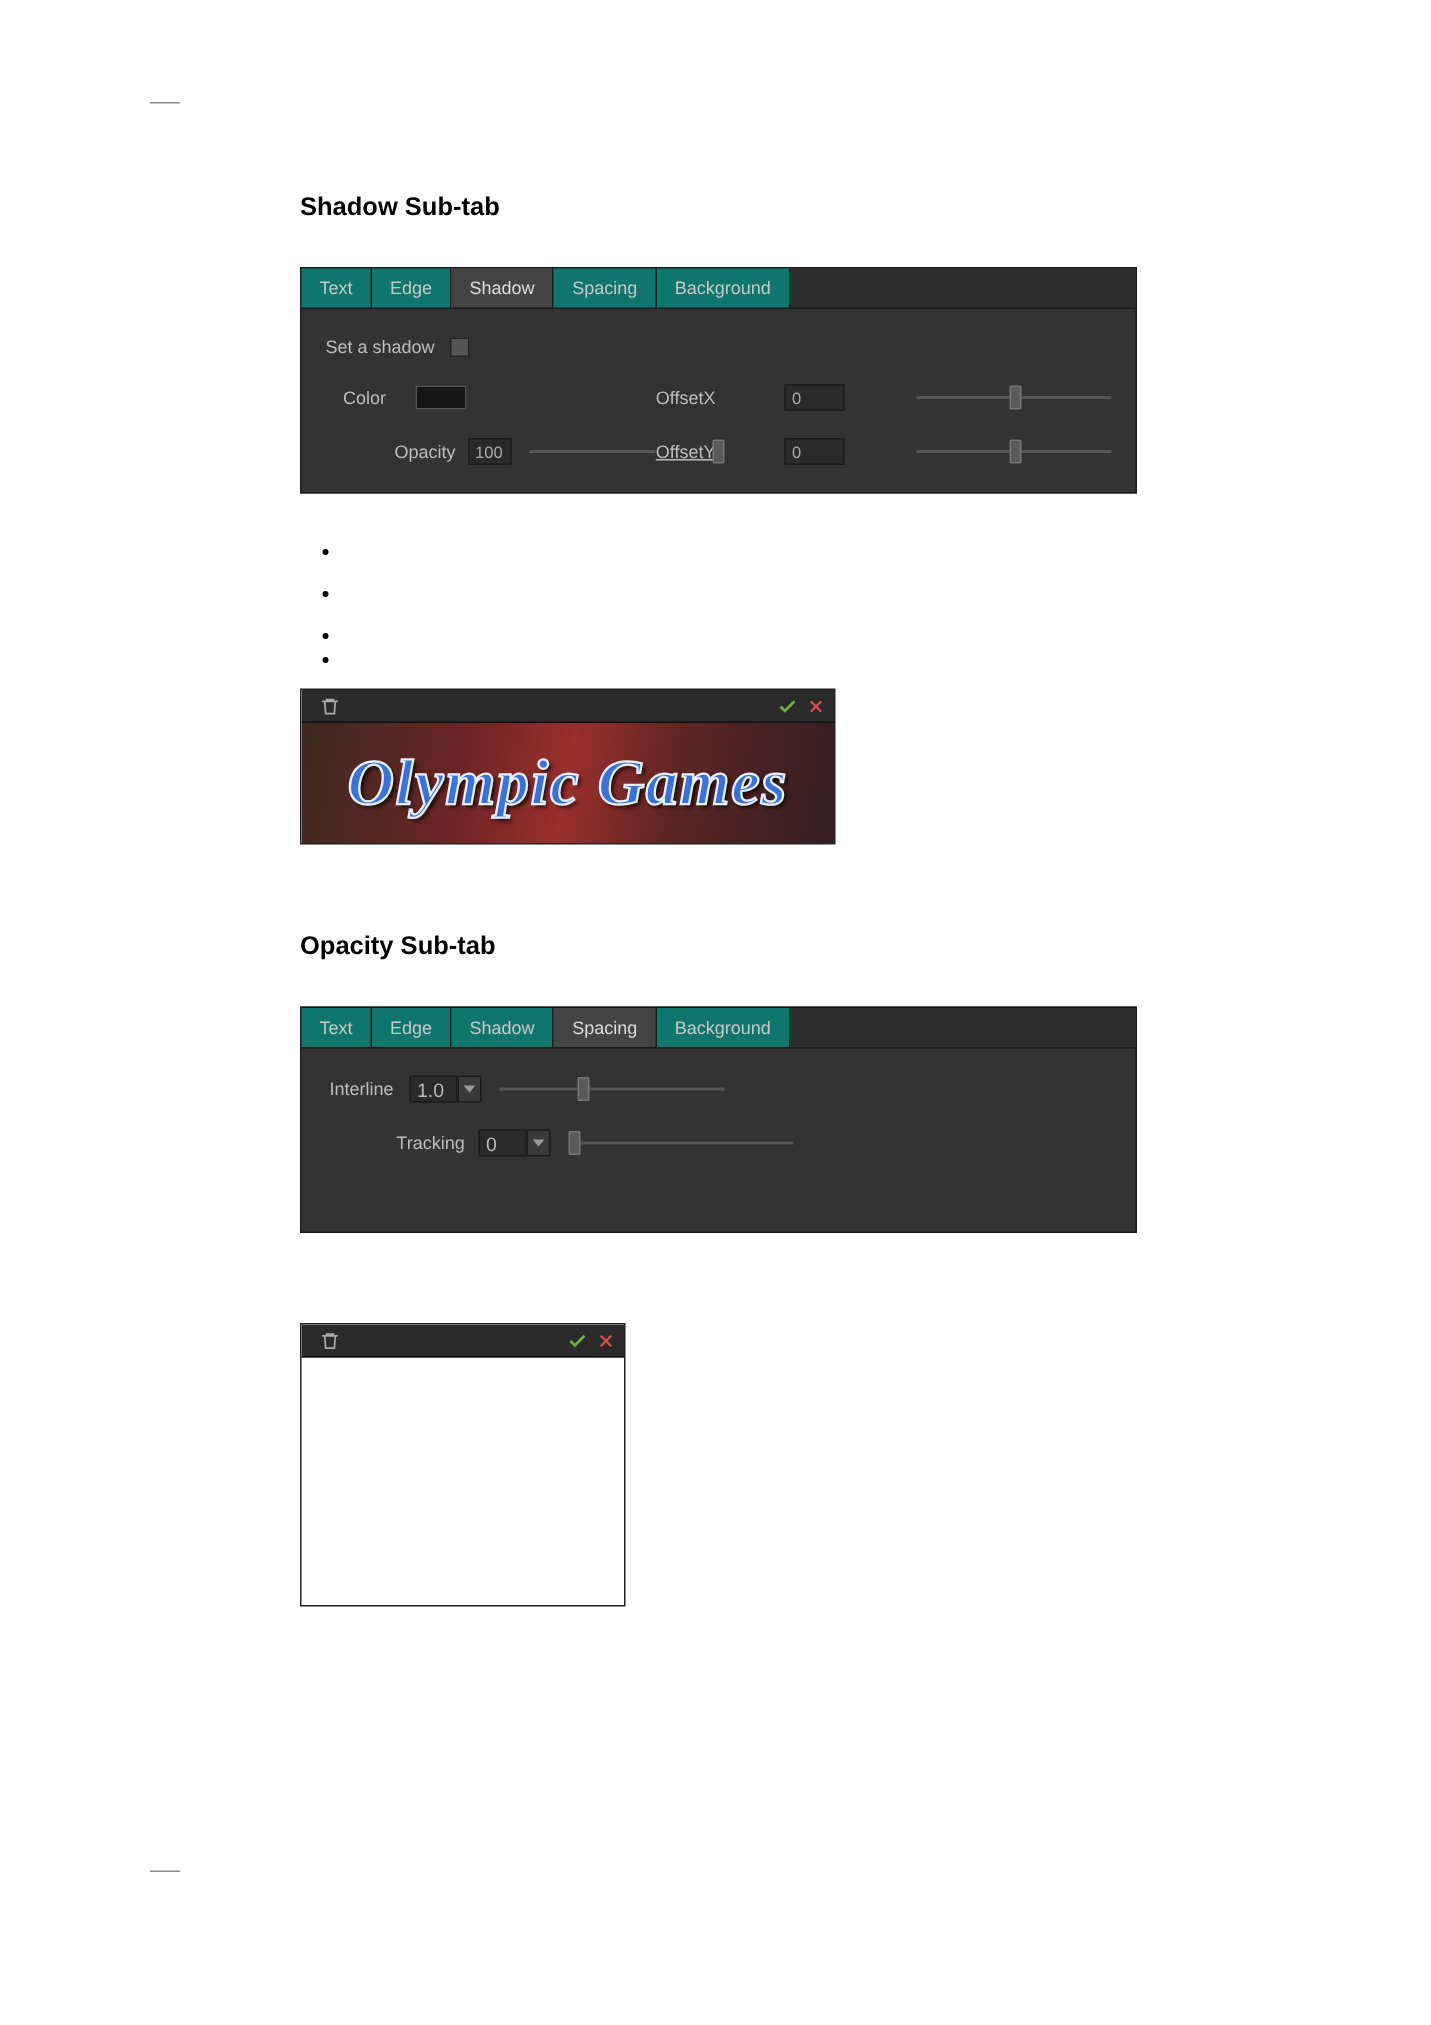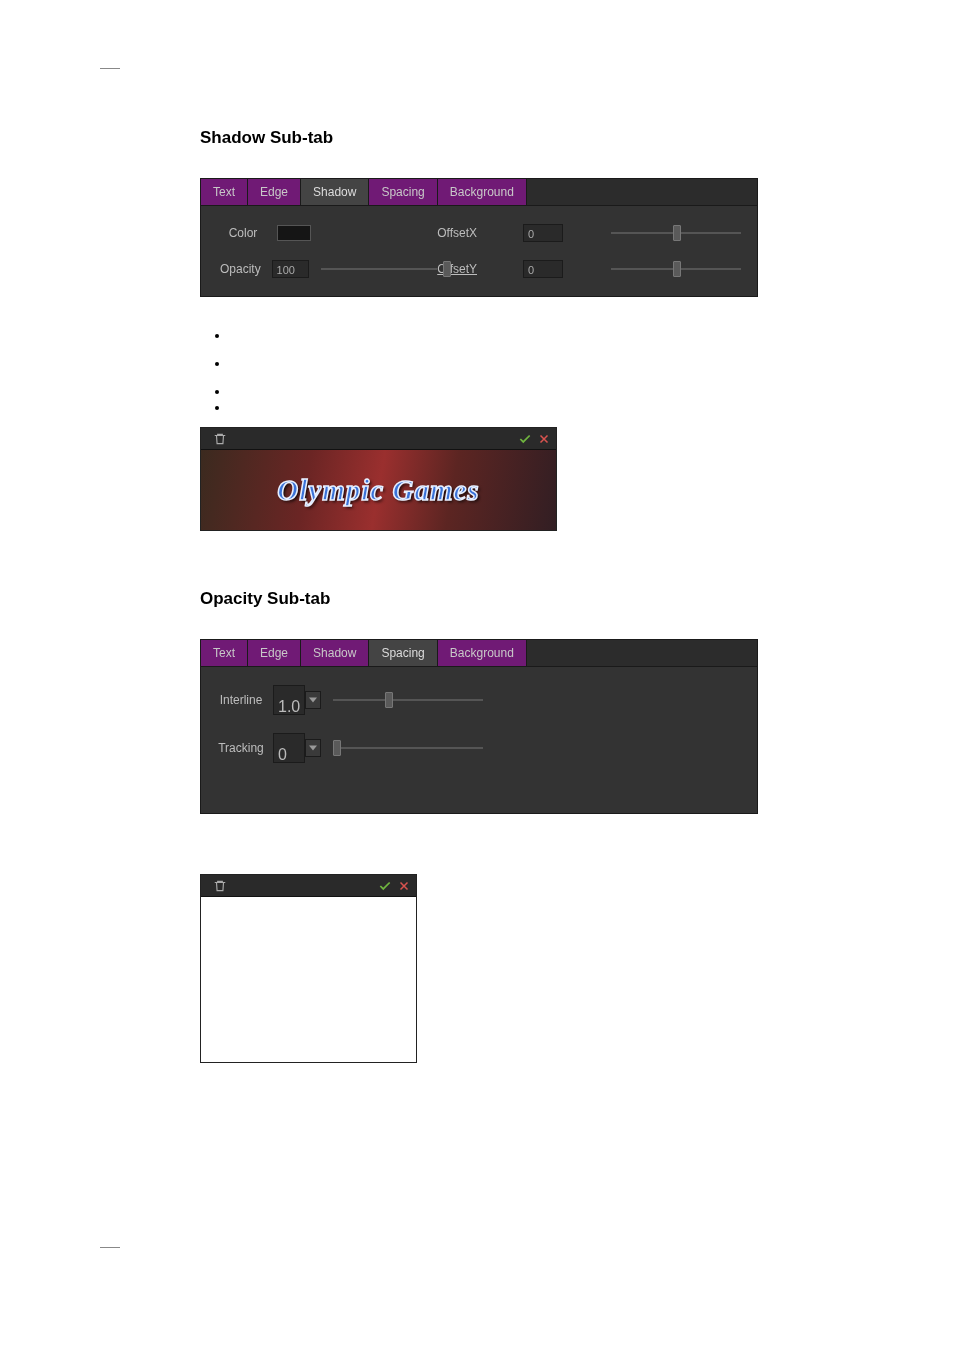--- a/index.html
+++ b/index.html
@@ -41,38 +41,38 @@
   .tabs {
     display: flex;
     background: #2c2c2c;
     border-bottom: 1px solid #1a1a1a;
     font-size: 12px;
   }
   .tab {
     padding: 6px 12px 6px 12px;
     color: #c8c8c8;
     border-right: 1px solid #1a1a1a;
-    background: #701a75;
+    background: #0f766e;
     cursor: pointer;
   }
   .tab.active {
     background: #444444;
     color: #dcdcdc;
   }
   .panel-body {
     padding: 18px 16px 18px 16px;
     color: #bdbdbd;
     font-size: 12px;
   }
   .row {
     display: flex;
     align-items: center;
     margin-bottom: 18px;
   }
-  .row:last-child { margin-bottom: 0; }
+  .row:last-child { margin-bottom: 0; margin-left: 46px; }
   .label {
     width: 60px;
     text-align: center;
     padding-right: 8px;
   }
   .label-left {
     padding-right: 10px;
   }
   .checkbox {
     width: 13px; height: 13px;
@@ -121,22 +121,22 @@
   }
   .dropdown {
     display: flex;
     align-items: center;
   }
   .dd-box {
     width: 32px; height: 18px;
     background: #2a2a2a;
     border: 1px solid #1b1b1b;
     color: #bbb;
-    font-size: 16px;
-    padding: 14px 4px;
+    font-size: 13px;
+    padding: 2px 4px;
     line-height: 14px;
   }
   .dd-btn {
     width: 16px; height: 18px;
     background: #3a3a3a;
     border: 1px solid #1b1b1b;
     display: flex;
     align-items: center;
     justify-content: center;
   }
@@ -178,21 +178,21 @@
   .olympic-text {
     font-family: 'Times New Roman', serif;
     font-style: italic;
     font-weight: bold;
     color: #3a72d8;
     -webkit-text-stroke: 1.5px #e8f0ff;
     text-shadow: 2px 2px 3px rgba(0,0,0,0.8);
     white-space: nowrap;
     text-align: center;
   }
-  .olympic-text.big { font-size: 29px; letter-spacing: 1px; }
+  .olympic-text.big { font-size: 43px; letter-spacing: 1px; }
   .olympic-text.stack { font-size: 40px; letter-spacing: 8px; line-height: 1.4; white-space: normal; }
   .spacer-v { height: 14px; }
 </style>
 </head>
 <body>
 
 <div class="hr-top"></div>
 
 <div class="page">
 
@@ -200,20 +200,24 @@
 
   <div class="panel">
     <div class="tabs">
       <div class="tab">Text</div>
       <div class="tab">Edge</div>
       <div class="tab active">Shadow</div>
       <div class="tab">Spacing</div>
       <div class="tab">Background</div>
     </div>
     <div class="panel-body">
+      <div class="row">
+        <span class="label-left">Set a shadow</span>
+        <div class="checkbox"></div>
+      </div>
       <div class="row">
         <span class="label">Color</span>
         <div class="colorswatch"></div>
         <div class="right-group">
           <span class="label-left" style="width:50px;text-align:right;">OffsetX</span>
           <div class="numbox">0</div>
           <div class="slider">
             <div class="slider-track"></div>
             <div class="slider-thumb" style="left:62px;"></div>
           </div>

